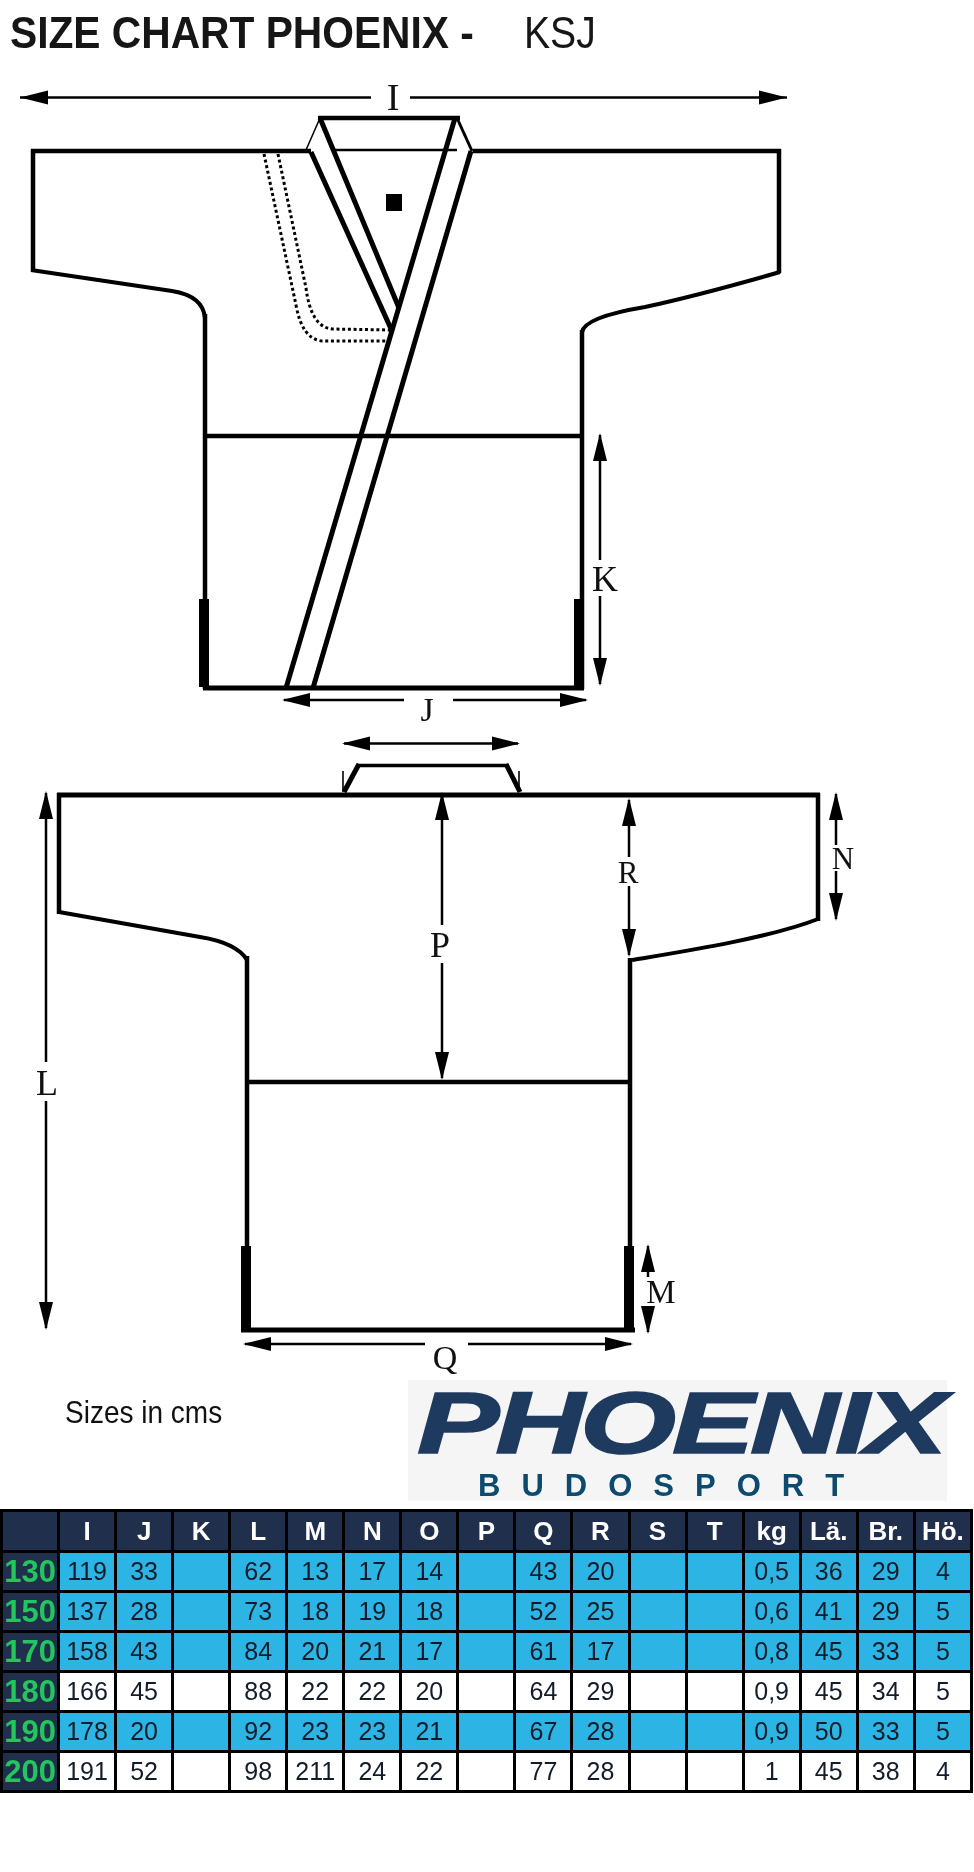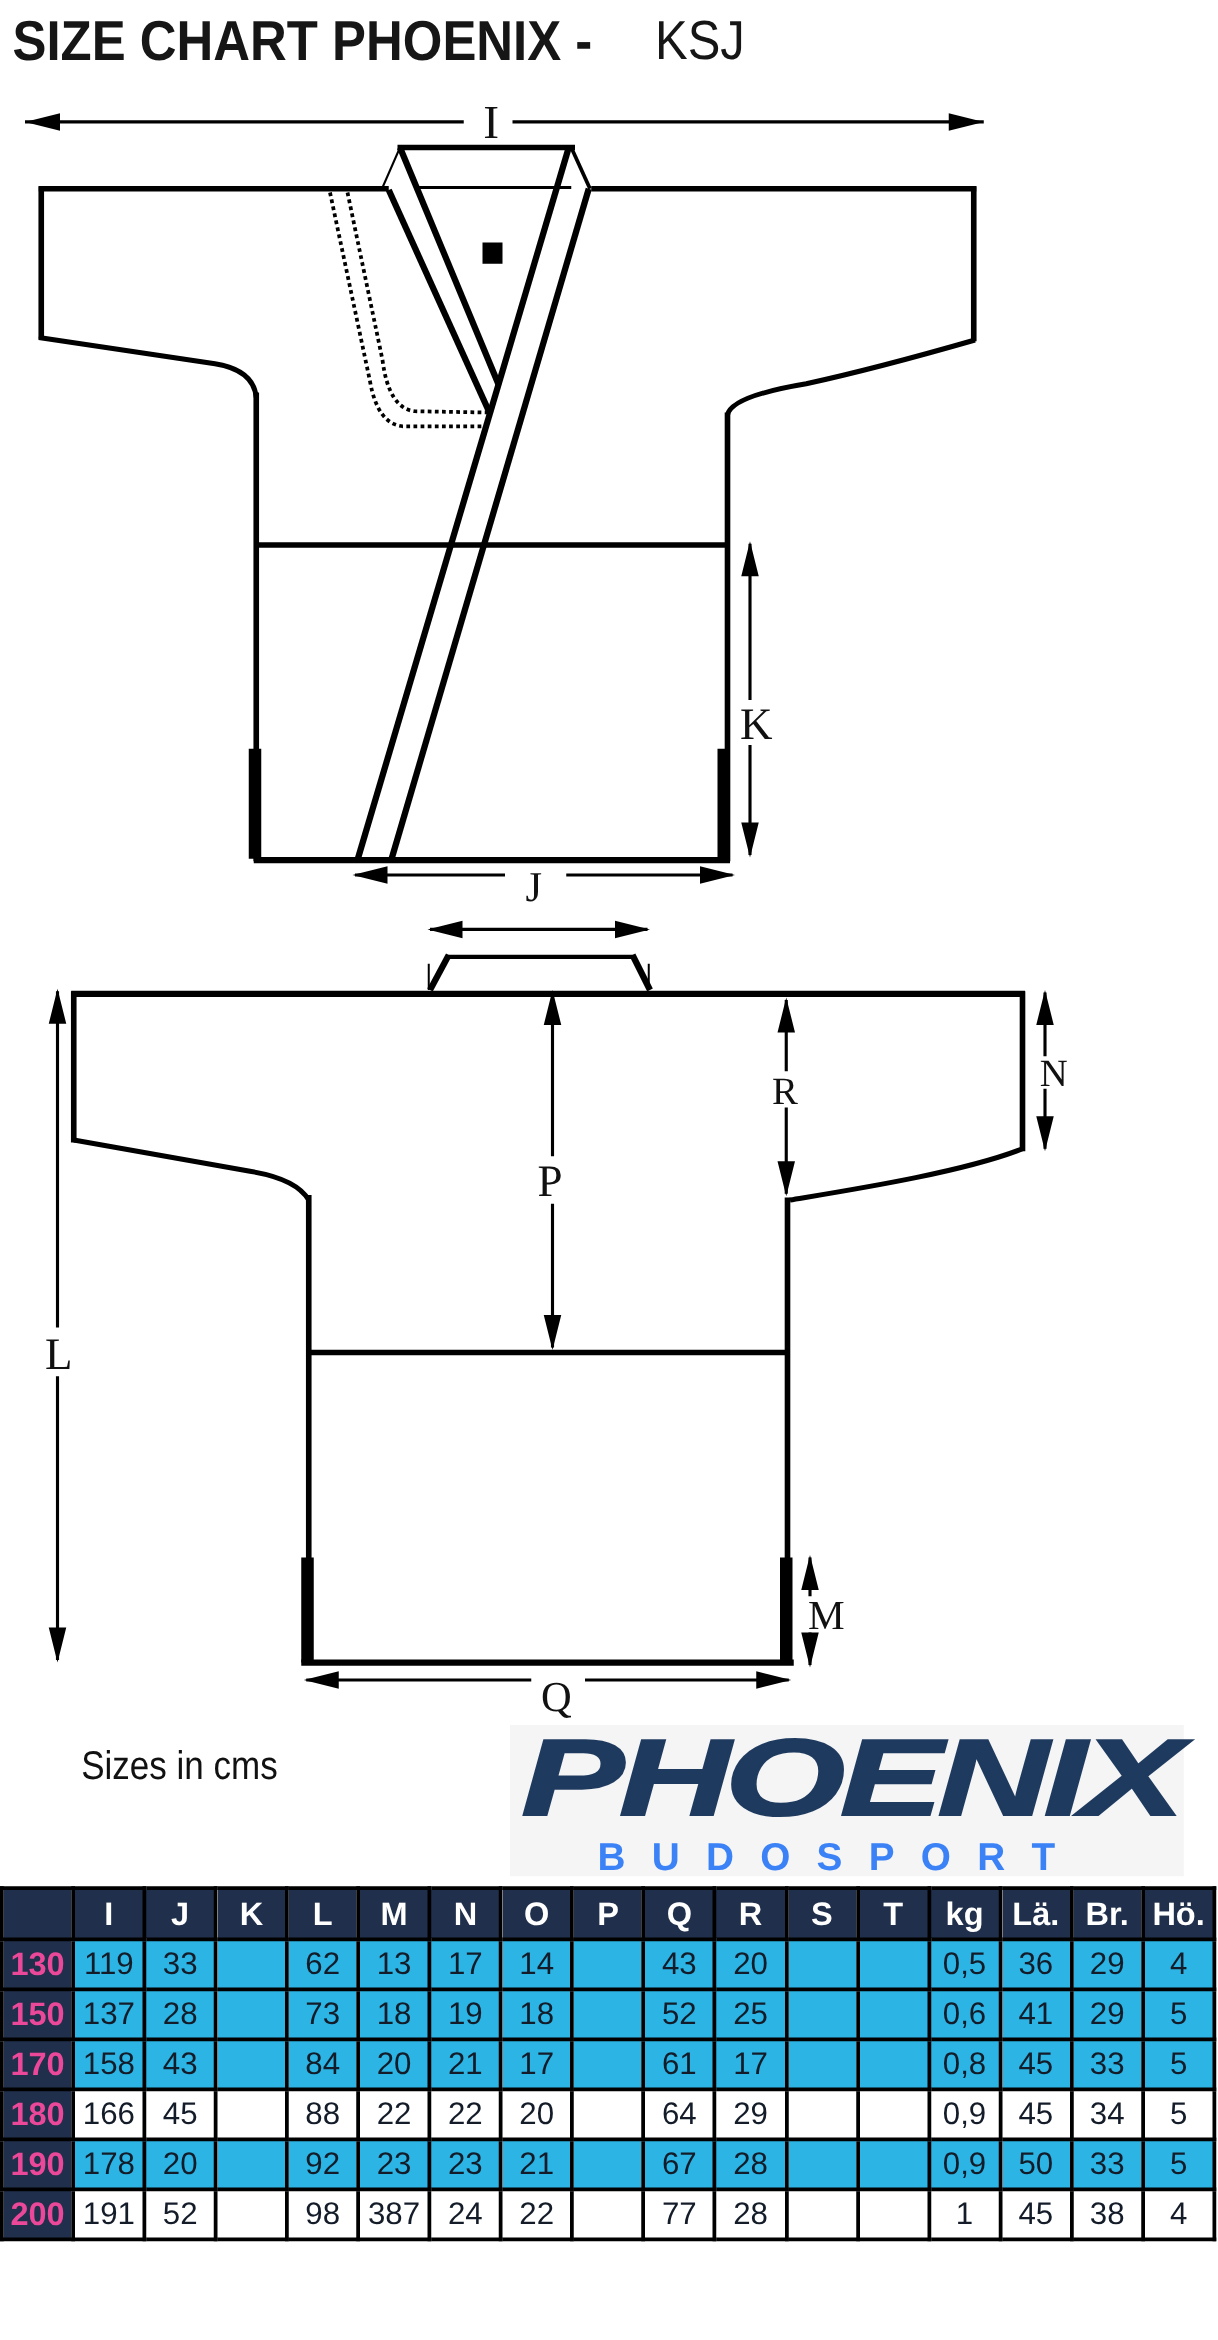--- a/index.html
+++ b/index.html
@@ -1,21 +1,21 @@
 <!DOCTYPE html>
 <html><head>
 <meta charset="utf-8">
 <style>
 html,body{margin:0;padding:0;background:#ffffff;}
 body{width:974px;height:1872px;position:relative;overflow:hidden;font-family:"Liberation Sans",sans-serif;transform:translateZ(0);}
 .abs{position:absolute;}
 table.sz{position:absolute;left:0;top:1509px;border-collapse:collapse;table-layout:fixed;width:973px;font-family:"Liberation Sans",sans-serif;}
 table.sz td{border:3px solid #000;text-align:center;vertical-align:middle;padding:0;overflow:hidden;}
 td.h{background:#20304c;color:#fff;font-weight:bold;font-size:26px;}
-td.rl{background:#20304c;color:#ec4899;font-weight:bold;font-size:26px;}
+td.rl{background:#20304c;color:#22c55e;font-weight:bold;font-size:31px;}
 tr.cy td{background:#2bb4e4;}
 td.d{font-size:25px;color:#131c28;}
 tr.cy td.rl, tr.cy td.h{background:#20304c;}
 </style>
 </head>
 <body>
 
 <div class="abs" id="title1" style="left:10px;top:7px;font-size:45px;font-weight:bold;color:#161616;white-space:nowrap;transform:scaleX(0.905);transform-origin:0 0;">SIZE CHART PHOENIX -</div>
 
 <div class="abs" id="title2" style="left:524px;top:8px;font-size:44px;font-weight:normal;color:#161616;transform:scaleX(0.89);transform-origin:0 0;">KSJ</div>
@@ -195,21 +195,21 @@
 
 <text x="445" y="1369" font-family="Liberation Serif,serif" font-size="34" fill="#111" text-anchor="middle" stroke="none">Q</text>
 </svg>
 
 <div class="abs" style="left:65px;top:1394px;font-size:32px;color:#111;transform:scaleX(0.875);transform-origin:0 0;">Sizes in cms</div>
 
 <div class="abs" style="left:408px;top:1380px;width:539px;height:121px;background:#f5f5f6;"></div>
 
 <div class="abs" id="logo1" style="left:417px;top:1373px;font-size:87px;font-weight:bold;font-style:italic;color:#1e3a5e;-webkit-text-stroke:1.6px #1e3a5e;white-space:nowrap;letter-spacing:-3px;transform:scaleX(1.42);transform-origin:0 0;">PHOENIX</div>
 
-<div class="abs" id="logo2" style="left:478px;top:1468px;font-size:31px;font-weight:bold;color:#3b82f6;letter-spacing:21px;white-space:nowrap;">BUDOSPORT</div>
+<div class="abs" id="logo2" style="left:478px;top:1468px;font-size:31px;font-weight:bold;color:#0c4a6e;letter-spacing:21px;white-space:nowrap;">BUDOSPORT</div>
 
 <table class="sz">
 <colgroup>
 <col style="width:57px">
 <col style="width:57px">
       <col style="width:57px">
       <col style="width:57px">
       <col style="width:57px">
 <col style="width:57px">
       <col style="width:57px">
@@ -347,21 +347,21 @@
         <td class="d">33</td>
         <td class="d">5</td>
       </tr>
 
 <tr style="height:40px;">
         <td class="rl">200</td>
         <td class="d">191</td>
         <td class="d">52</td>
         <td class="d"></td>
         <td class="d">98</td>
-        <td class="d">387</td>
+        <td class="d">211</td>
         <td class="d">24</td>
         <td class="d">22</td>
         <td class="d"></td>
         <td class="d">77</td>
         <td class="d">28</td>
         <td class="d"></td>
         <td class="d"></td>
         <td class="d">1</td>
         <td class="d">45</td>
         <td class="d">38</td>

